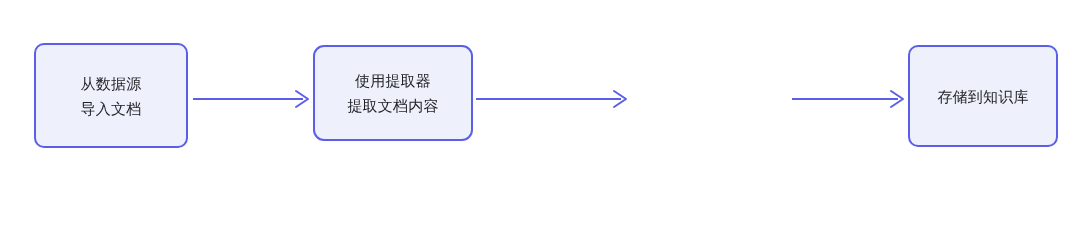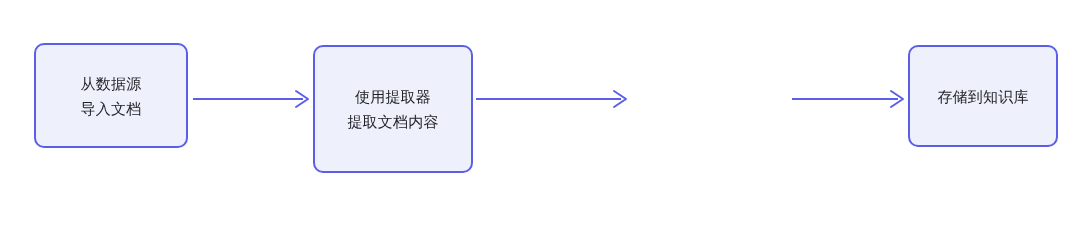--- a/index.html
+++ b/index.html
@@ -36,21 +36,21 @@
     color: #1f2024;
     font-size: 15px;
     line-height: 25px;
     letter-spacing: 0.2px;
     white-space: pre-line;
     padding: 0 8px;
   }
 
   
   #node-0 { left: 34px;  top: 43px; width: 154px; height: 105px; }
-  #node-1 { left: 313px; top: 45px; width: 160px; height: 128px; }
+  #node-1 { left: 313px; top: 45px; width: 160px; height: 96px; border-radius: 11px; }
   #node-2 { left: 632px; top: 40px; width: 158px; height: 111px; }
   #node-3 { left: 908px; top: 45px; width: 150px; height: 102px; text-align: center; }
 
   
   .connector {
     position: absolute;
     top: 84px;
     height: 30px;
     overflow: visible;
   }

